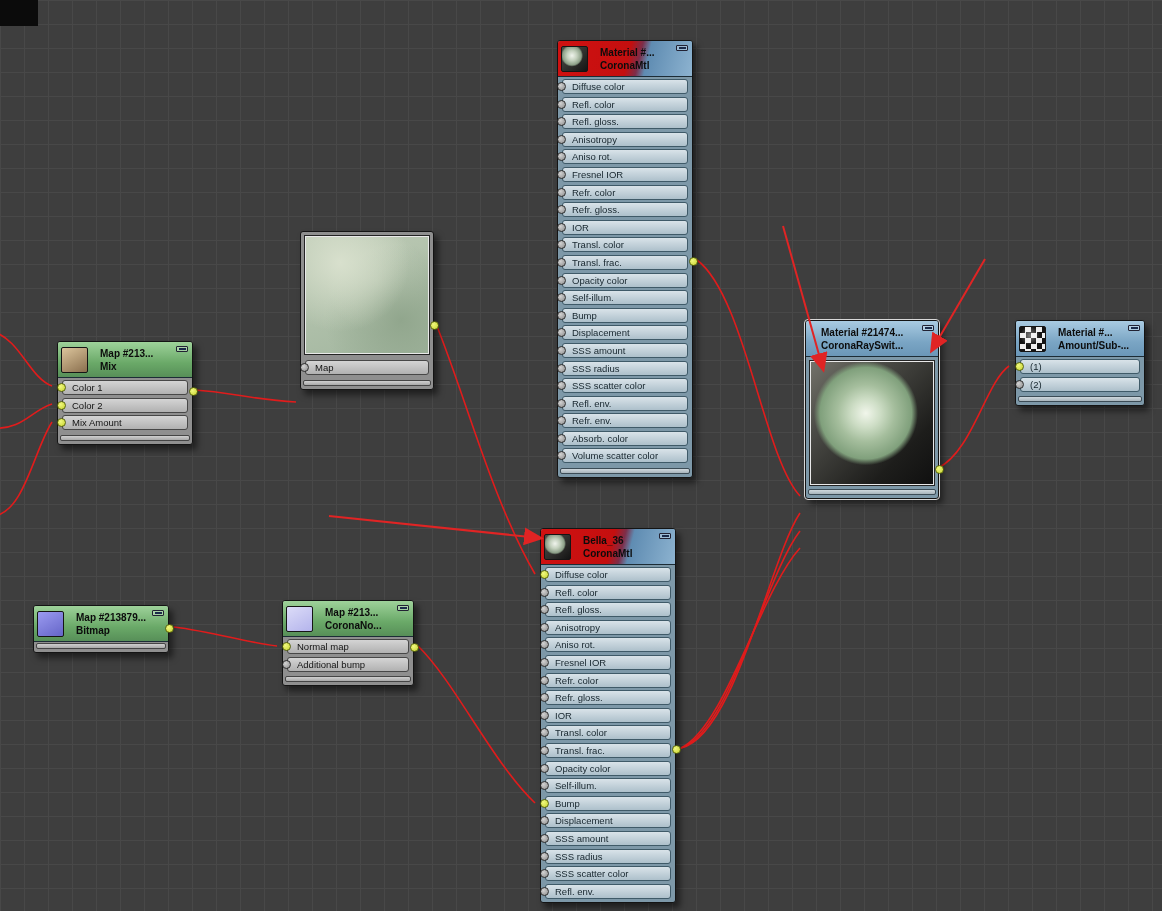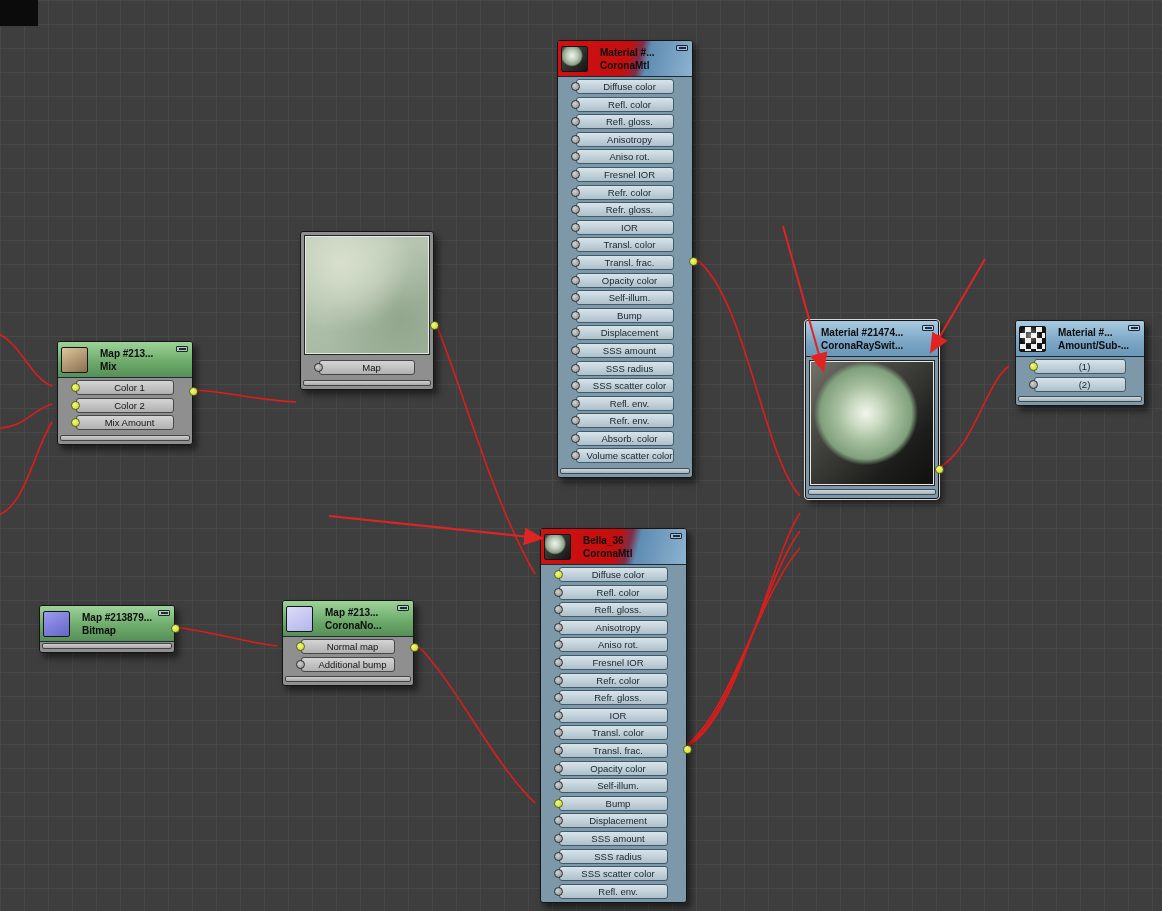--- a/index.html
+++ b/index.html
@@ -48,21 +48,21 @@
     background:
       radial-gradient(circle at 28% 22%, #d8e0cd 0%, rgba(216,224,205,0) 55%),
       radial-gradient(circle at 78% 72%, #91a68d 0%, rgba(145,166,141,0) 60%),
       radial-gradient(circle at 58% 38%, #ccd7c3 0%, rgba(204,215,195,0) 50%),
       linear-gradient(160deg,#bdcab5,#a2b69f); }
   .preview.ray { height:124px;
     background:
       radial-gradient(circle 52px at 45% 42%, #f1f6eb 0%, #cdddc5 28%, #a5be9d 55%, #80a07c 88%, rgba(128,160,124,0) 100%),
       linear-gradient(135deg,#73726a 0%,#4b4b46 30%,#1d1d1b 75%,#101010 100%); }
 
-  .slots { padding:2px 18px 1px;text-align:center; }
+  .slots { padding:2px 4px 1px; }
   .slot { position:relative; height:15px; margin-bottom:2.6px;
           border:1px solid #3f5a68; border-radius:3px;
           background:linear-gradient(#d9e3e9,#adc0cb); overflow:visible; }
   .slot-label { display:block; font-size:9.5px; line-height:13px; color:#16252d;
                 padding-left:9px; white-space:nowrap; overflow:hidden; }
   .node.map .slot { border-color:#474747; background:linear-gradient(#d4d4d4,#b1b1b1); }
   .node.map .slot-label { color:#141414; }
 
   .footer { height:6px; margin:1px 2px 3px; border:1px solid #3c4c56; border-radius:2px;
             background:linear-gradient(#cfd8dd,#a7b4bb); }
@@ -236,21 +236,21 @@
         </div>
         <div class="slot">
           <span class="dot in y"></span>
           <span class="slot-label">Mix Amount</span>
         </div>
       </div>
     <div class="footer"></div>
     <span class="dot out y" style="top:45px;"></span>
   </div>
 
-  <div class="node map" style="left:39px;top:605px;width:136px;">
+  <div class="node map" style="left:33px;top:605px;width:136px;">
     <div class="hdr green">
       <div class="thumb bitmap"></div>
       <div class="titles">
         <div class="t1">Map #213879...</div>
         <div class="t2">Bitmap</div>
       </div>
       <span class="minbtn"></span>
     </div>
     <div class="footer"></div>
     <span class="dot out y" style="top:18px;"></span>
@@ -273,21 +273,21 @@
         </div>
         <div class="slot">
           <span class="dot in g"></span>
           <span class="slot-label">Additional bump</span>
         </div>
       </div>
     <div class="footer"></div>
     <span class="dot out y" style="top:42px;"></span>
   </div>
 
-  <div class="node mat" style="left:540px;top:528px;width:147px;">
+  <div class="node mat" style="left:540px;top:528px;width:136px;">
     <div class="hdr corona">
       <div class="thumb sphere"></div>
       <div class="titles">
         <div class="t1">Bella_36</div>
         <div class="t2">CoronaMtl</div>
       </div>
       <span class="minbtn"></span>
     </div>
     <div class="slots">
 

